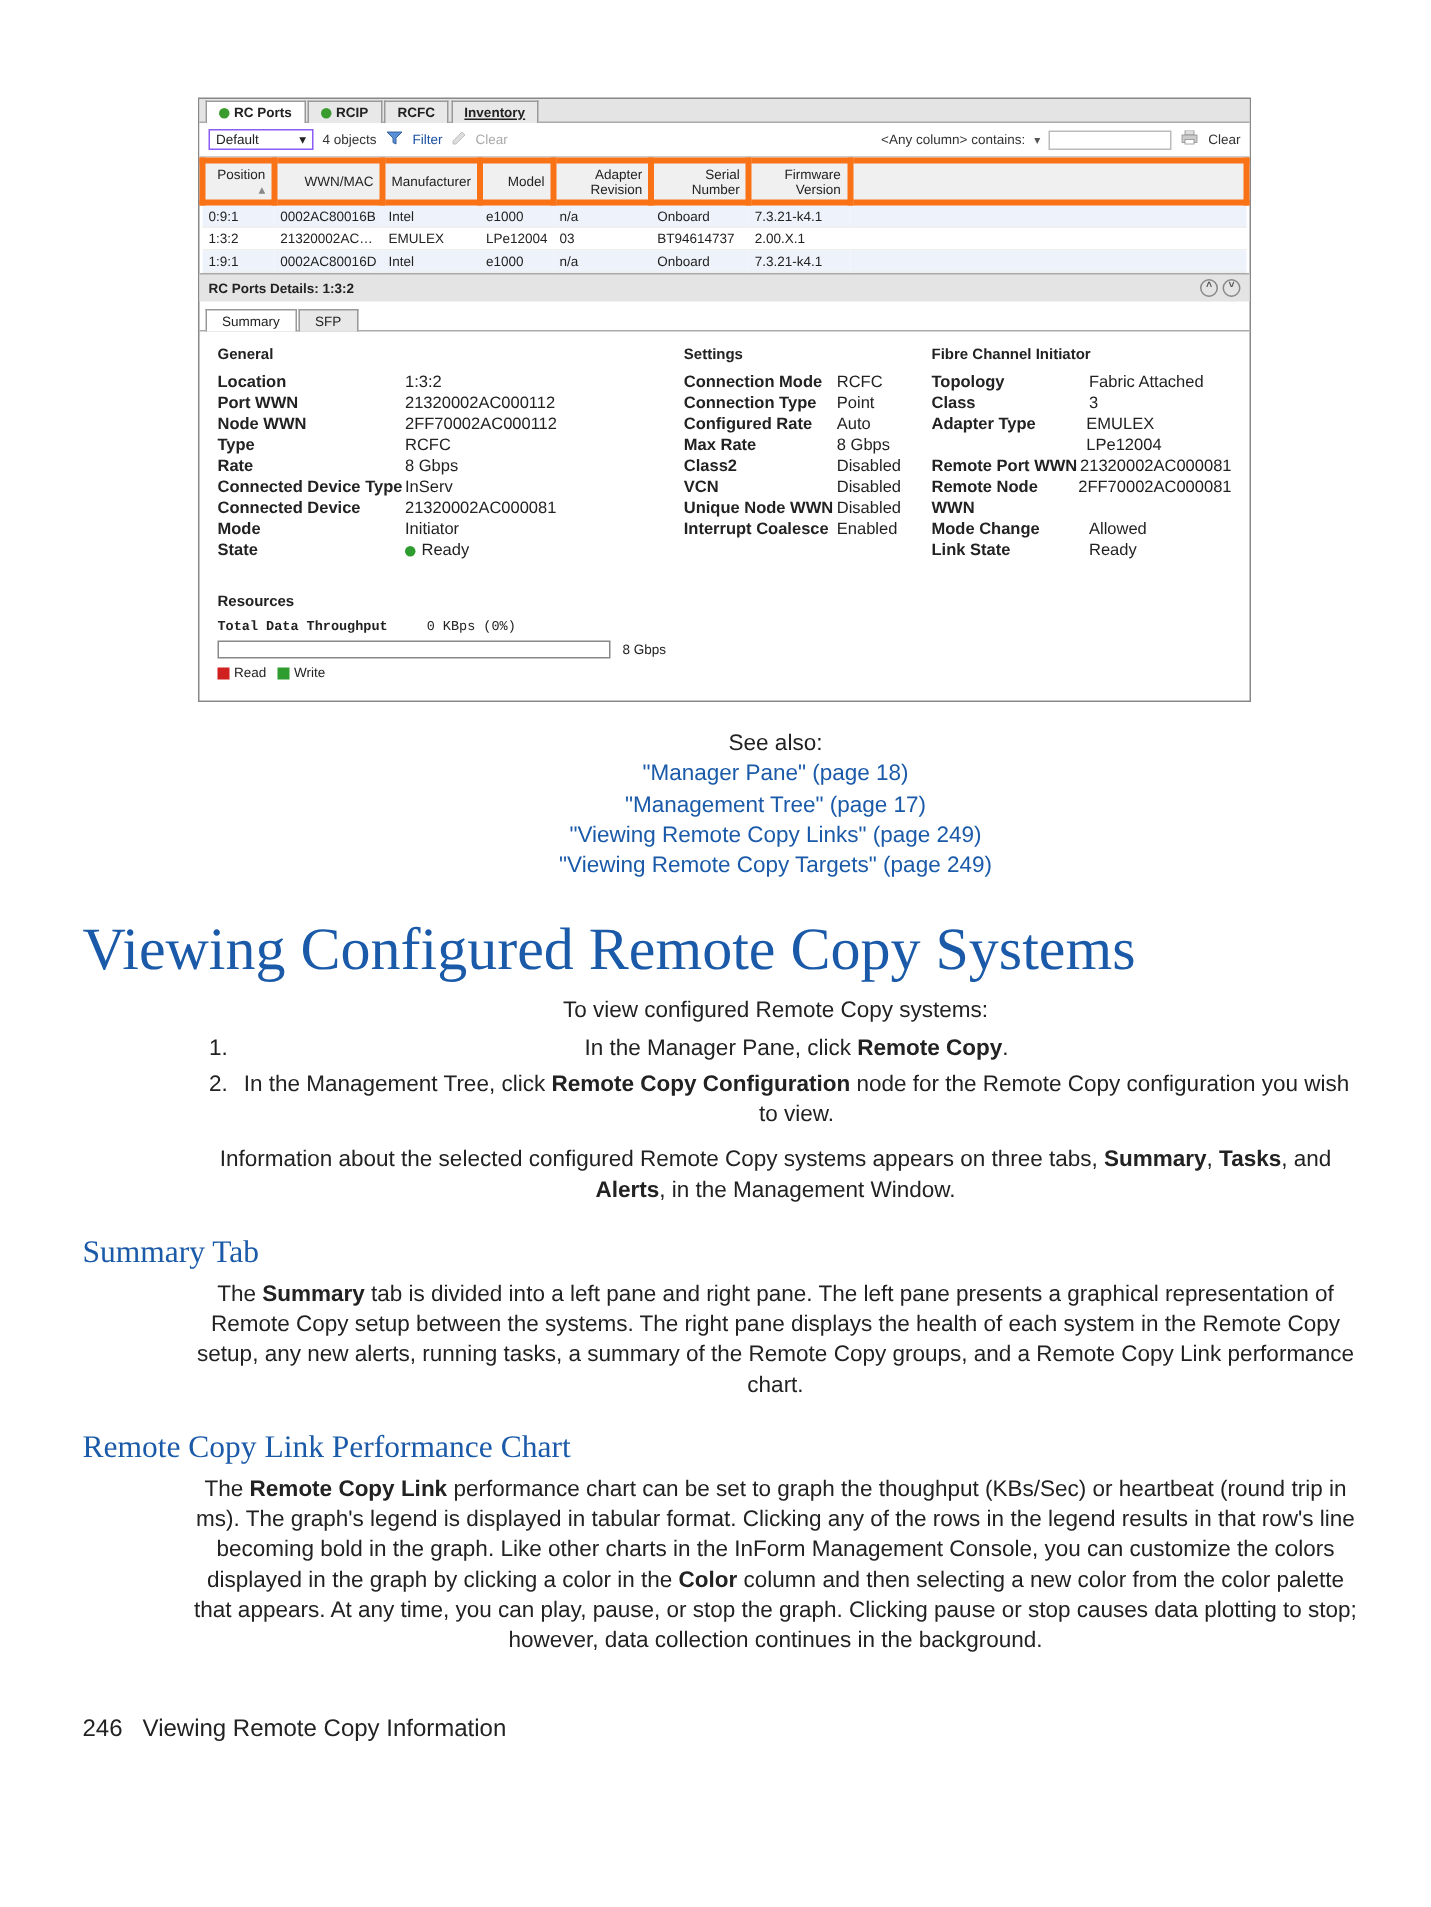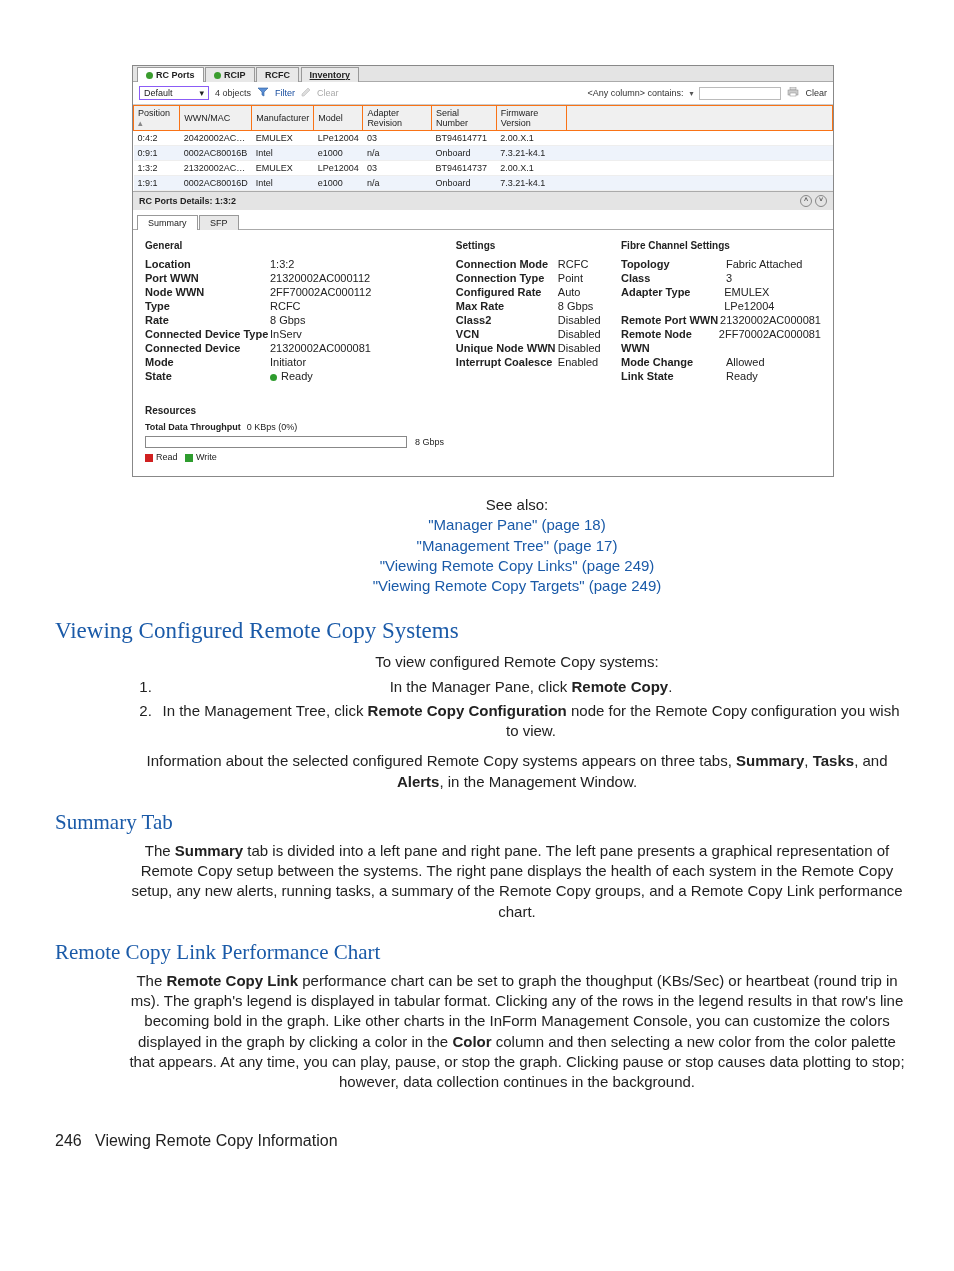--- a/index.html
+++ b/index.html
@@ -18,21 +18,21 @@
   .toolbar { display:flex; align-items:center; padding:4px 6px; gap:6px; background:#fff; border-bottom:1px solid #ccc;}
   .select { border:1px solid #8b5cf6; padding:1px 4px; width:60px; display:inline-flex; justify-content:space-between; align-items:center; font-size:9px;}
   .tb-text { font-size:9px; color:#333;}
   .tb-link { color:#1a4fa0; font-size:9px;}
   .tb-grey { color:#aaa; font-size:9px;}
   .tb-spacer { flex:1;}
   .tb-box { border:1px solid #bbb; width:80px; height:11px;}
   .printer-icon svg { width:12px; height:10px; }
 
   table.grid { width:100%; border-collapse:collapse; font-size:9px;}
-  table.grid th { background:#f0f0f0; border:1px solid #f97316; padding:2px 4px; text-align:left; font-weight:normal;}
+  table.grid th { background:#f0f0f0; border:4px solid #f97316; padding:2px 4px; text-align:right; font-weight:normal;}
   table.grid td { border-bottom:1px solid #eee; padding:2px 4px;}
   tr.alt td { background:#eef3fb;}
   .th-sort::after{ content:" \25B4"; color:#888;}
 
   .details-hdr { background:#e4e4e4; padding:3px 6px; font-weight:bold; border-top:1px solid #aaa; display:flex; align-items:center;}
   .details-hdr .sp{flex:1;}
   .circ { display:inline-block; width:10px;height:10px;border:1px solid #888;border-radius:50%;text-align:center;line-height:8px;font-size:7px;color:#555;margin-left:3px;}
 
   .tabs2 { padding:0 4px; border-bottom:1px solid #aaa; margin-top:4px;}
   .tab2 { display:inline-block; padding:2px 10px; border:1px solid #999; background:#e8e8e8; border-bottom:none; position:relative; top:1px; margin-right:-1px;}
@@ -52,21 +52,21 @@
   .bar-row{display:flex;align-items:center;gap:8px;}
   .bar{border:1px solid #888;height:10px;width:260px;}
   .legend{font-size:9px;margin-top:4px;}
   .sq{display:inline-block;width:8px;height:8px;margin-right:3px;vertical-align:middle;}
   .sq.red{background:#d02020;} .sq.green{background:#2e9c2e;}
 
   
   .body-text { margin-left:128px; margin-right:48px; font-size:15px; line-height:1.35;text-align:center;}
   .see-also { margin-top:18px;}
   .link { color:#1a5aa8;}
-  h1 { font-family: Georgia, 'Times New Roman', serif; font-weight:normal; color:#1a5aa8; font-size:23px; margin:22px 0 8px 55px;}
+  h1 { font-family: Georgia, 'Times New Roman', serif; font-weight:normal; color:#1a5aa8; font-size:40px; margin:22px 0 8px 55px;}
   h2 { font-family: Georgia, 'Times New Roman', serif; font-weight:normal; color:#1a5aa8; font-size:21px; margin:18px 0 6px 55px;}
   ol.steps { margin:4px 0 10px 0; padding-left:28px;}
   ol.steps li{ margin-bottom:4px;}
   .footer { margin:40px 0 0 55px; font-size:16px;}
   .bold { font-weight:bold;}
 </style>
 </head>
 <body>
 
 <div class="page">
@@ -120,30 +120,20 @@
           <th>WWN/MAC</th>
           <th>Manufacturer</th>
           <th>Model</th>
           <th>Adapter Revision</th>
           <th>Serial Number</th>
           <th>Firmware Version</th>
           <th style="width:38%"></th>
         </tr>
           </thead>
         <tbody id="grid-body">
-            <tr>
-              <td>0:4:2</td>
-              <td>20420002AC…</td>
-              <td>EMULEX</td>
-              <td>LPe12004</td>
-              <td>03</td>
-              <td>BT94614771</td>
-              <td>2.00.X.1</td>
-              <td></td>
-            </tr>
             <tr class="alt">
               <td>0:9:1</td>
               <td>0002AC80016B</td>
               <td>Intel</td>
               <td>e1000</td>
               <td>n/a</td>
               <td>Onboard</td>
               <td>7.3.21-k4.1</td>
               <td></td>
             </tr>
@@ -255,21 +245,21 @@
                 <span class="k">Unique Node WWN</span>
                 <span>Disabled</span>
               </div>
               <div class="kv">
                 <span class="k">Interrupt Coalesce</span>
                 <span>Enabled</span>
               </div>
             </div>
         </div>
         <div class="col right" style="width:200px">
-          <h4>Fibre Channel Settings</h4>
+          <h4>Fibre Channel Initiator</h4>
           <div id="fcs-rows">
               <div class="kv">
                 <span class="k">Topology</span>
                 <span>Fabric Attached</span>
               </div>
               <div class="kv">
                 <span class="k">Class</span>
                 <span>3</span>
               </div>
               <div class="kv">
@@ -291,21 +281,21 @@
               <div class="kv">
                 <span class="k">Link State</span>
                 <span>Ready</span>
               </div>
             </div>
         </div>
       </div>
 
       <div class="resources">
         <h4>Resources</h4>
-        <div style="display:flex;gap:6px;align-items:center;margin-bottom:4px;">
+        <div style="display:flex;gap:26px;align-items:center;margin-bottom:4px;font-family:Liberation Mono, monospace;">
           <span class="bold" style="font-size:9px">Total Data Throughput</span>
           <span style="font-size:9px">0 KBps (0%)</span>
         </div>
         <div class="bar-row">
           <div class="bar"></div>
           <span style="font-size:9px">8 Gbps</span>
         </div>
         <div class="legend">
           <span class="sq red"></span><span>Read</span>
           &nbsp;

